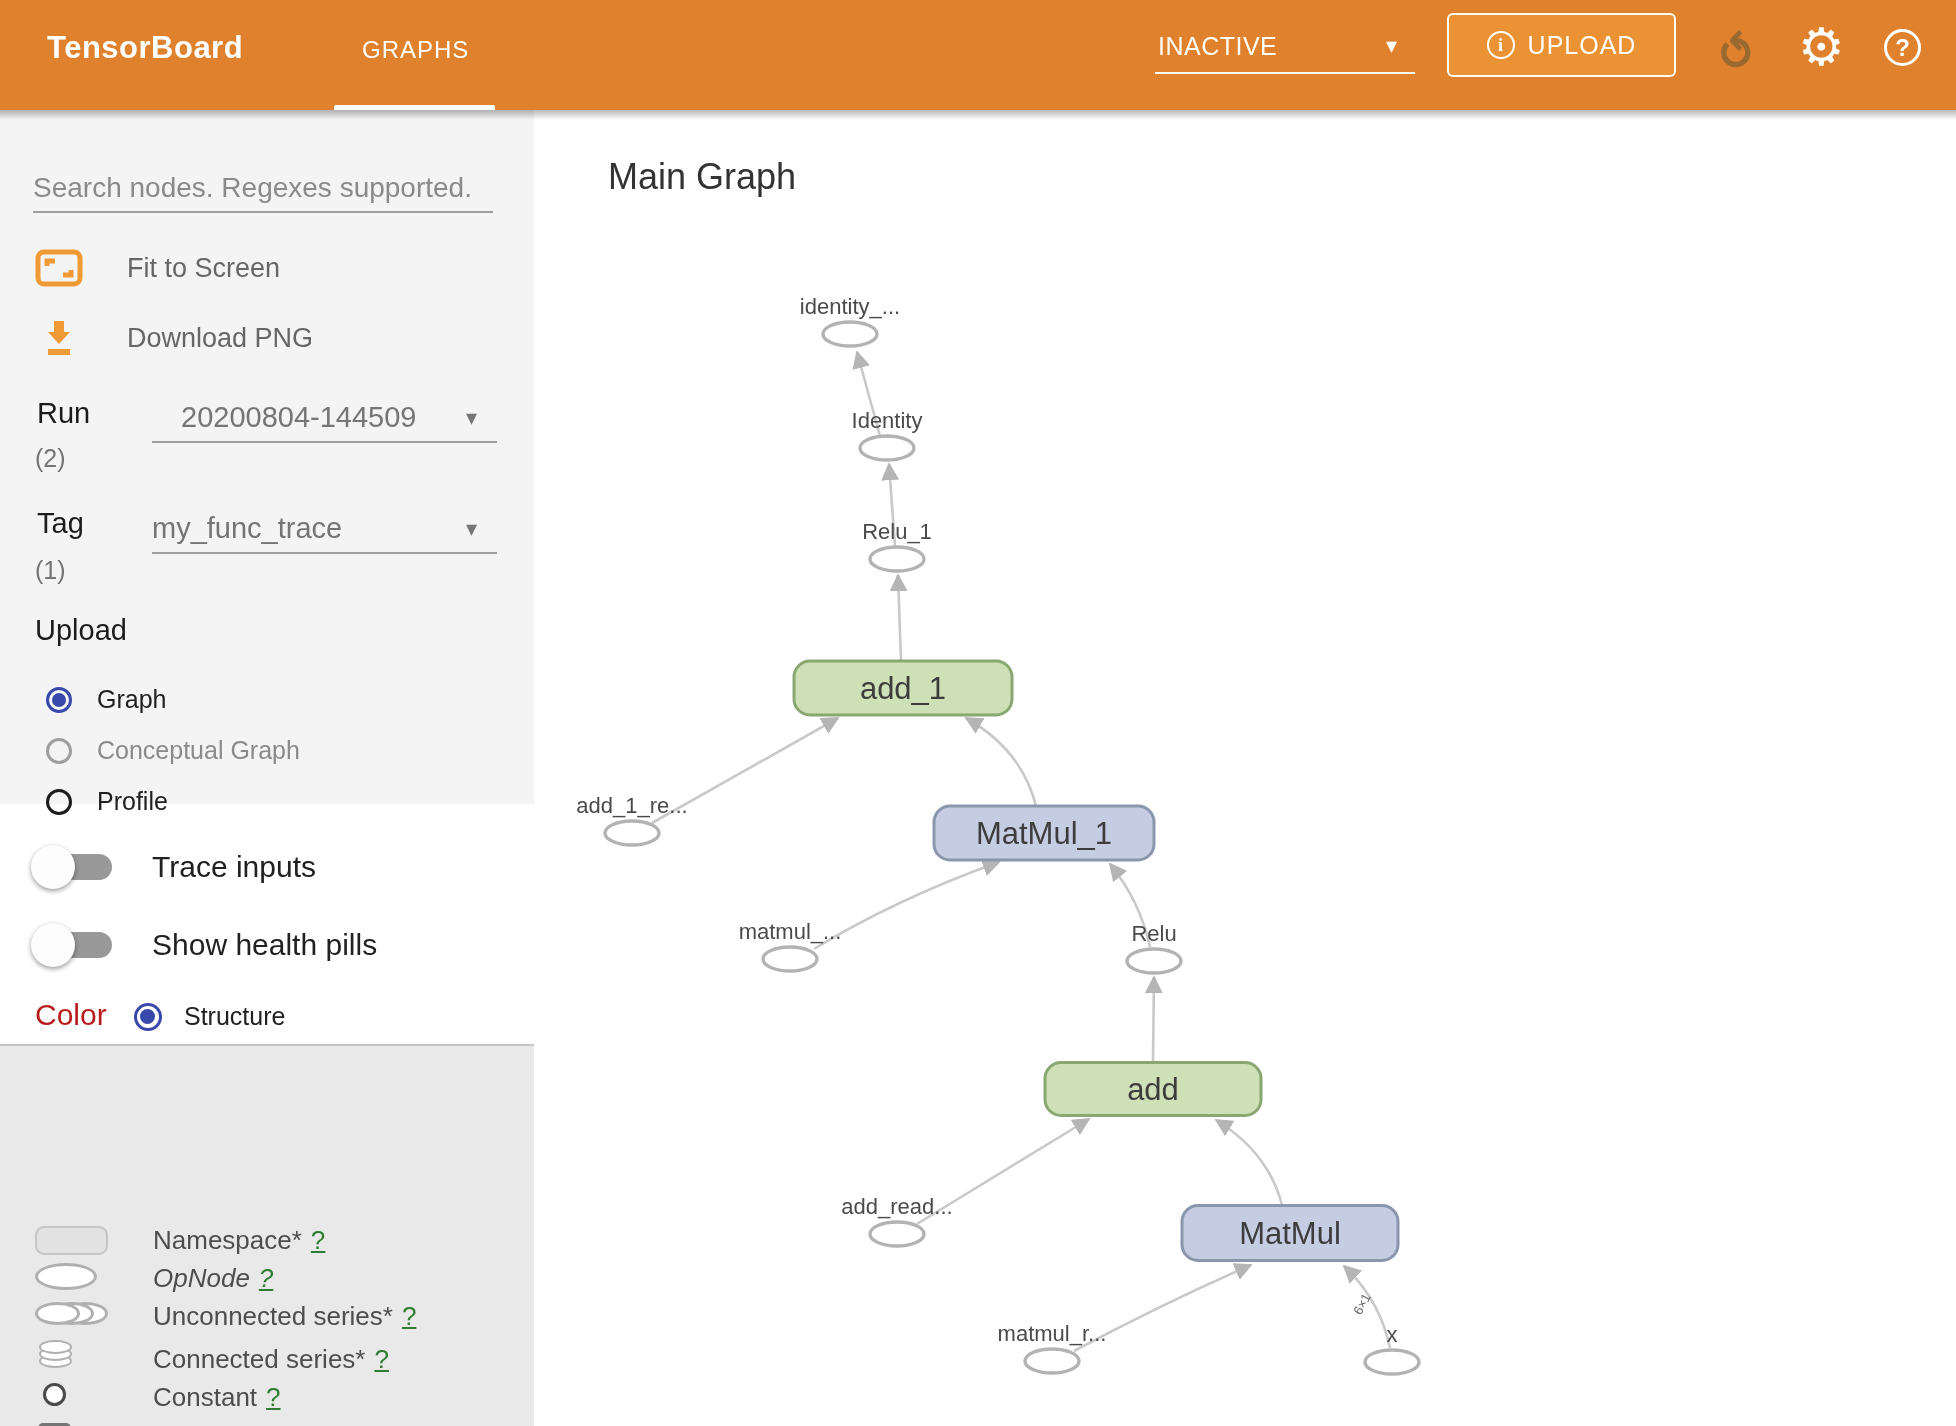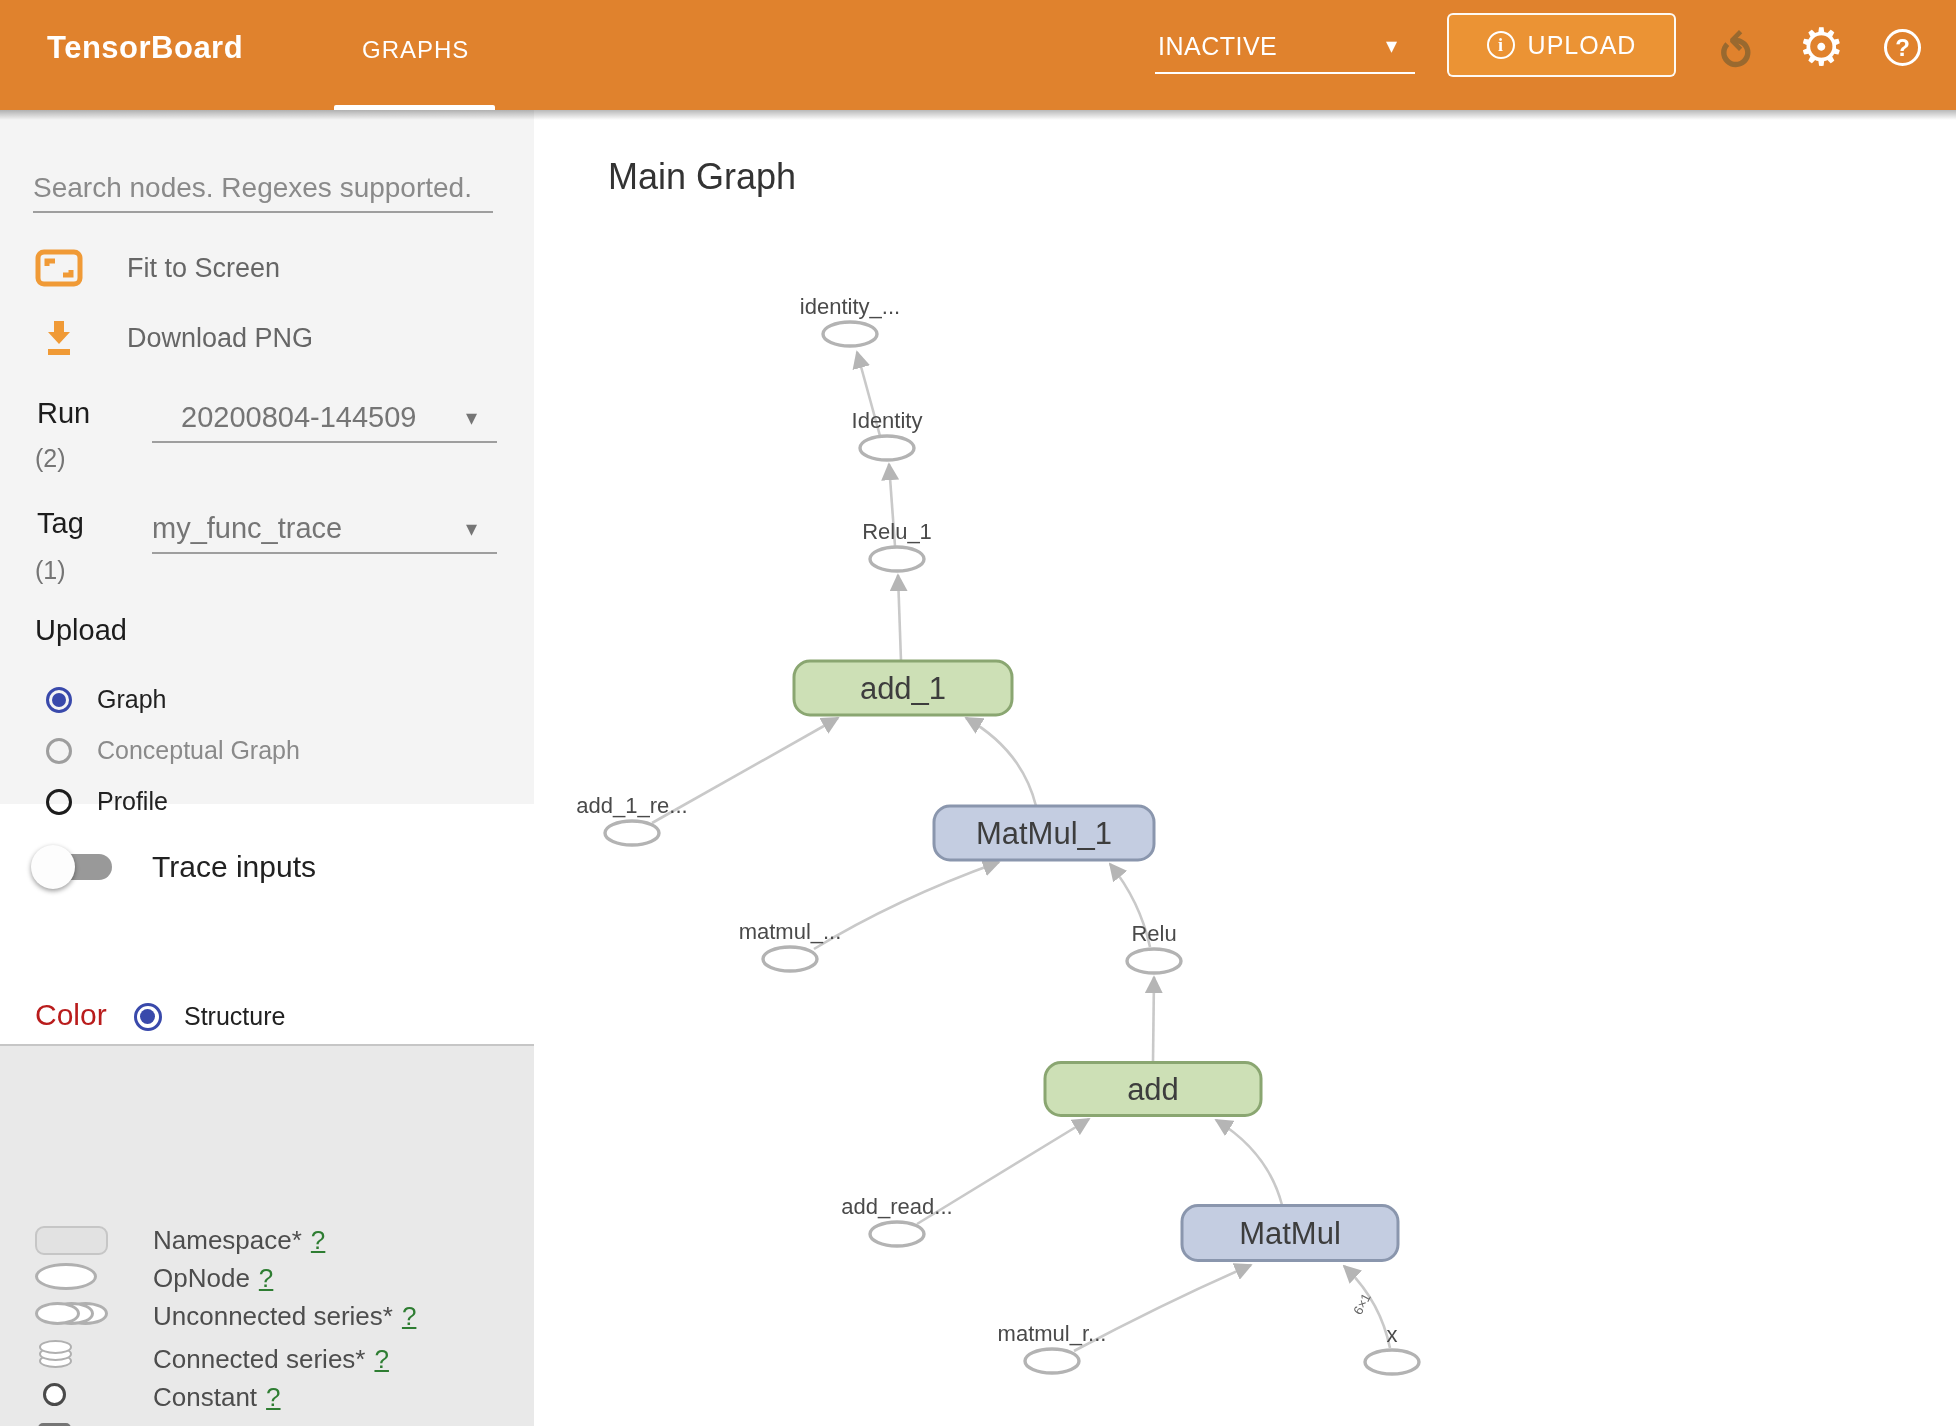--- a/index.html
+++ b/index.html
@@ -220,36 +220,42 @@
         <span class="radio dark"></span>
         <span class="radio-label">Profile</span>
       </div>
 
       <div class="toggle-row" style="top:740px;">
         <span class="toggle">
             <span class="knob"></span>
           </span>
         <span class="toggle-label">Trace inputs</span>
       </div>
+      <div class="toggle-row" style="top:818px;">
+        <span class="toggle">
+            <span class="knob"></span>
+          </span>
+        <span class="toggle-label">Show health pills</span>
+      </div>
 
       <span class="color-label">Color</span>
       <span class="color-radio"></span>
       <span class="color-option">Structure</span>
     </div>
 
     <div class="side-legend">
 
       <div class="legend-row" style="top:140px;">
         <span class="ns-icon" style="top:3px;"></span>
         <span class="legend-text" style="top:2px;"><span>Namespace*</span><a class="q-link">?</a></span>
       </div>
 
       <div class="legend-row" style="top:178px;">
         <span class="ellipse-shape" style="left:35px; top:2px; width:62px; height:27px;"></span>
-        <span class="legend-text" style="top:2px;"><span>OpNode</span><a class="q-link">?</a></span>
+        <span class="legend-text" style="top:2px;font-style:italic;"><span>OpNode</span><a class="q-link">?</a></span>
       </div>
 
       <div class="legend-row" style="top:255px;">
         <span class="ellipse-shape" style="left:39px; top:16px; width:33px; height:14px; border-width:2.5px;"></span>
         <span class="ellipse-shape" style="left:39px; top:9px; width:33px; height:14px; border-width:2.5px;"></span>
         <span class="ellipse-shape" style="left:39px; top:2px; width:33px; height:14px; border-width:2.5px;"></span>
         <span class="legend-text" style="top:6px;"><span>Connected series*</span><a class="q-link">?</a></span>
       </div>
 
       <div class="legend-row" style="top:216px;">

